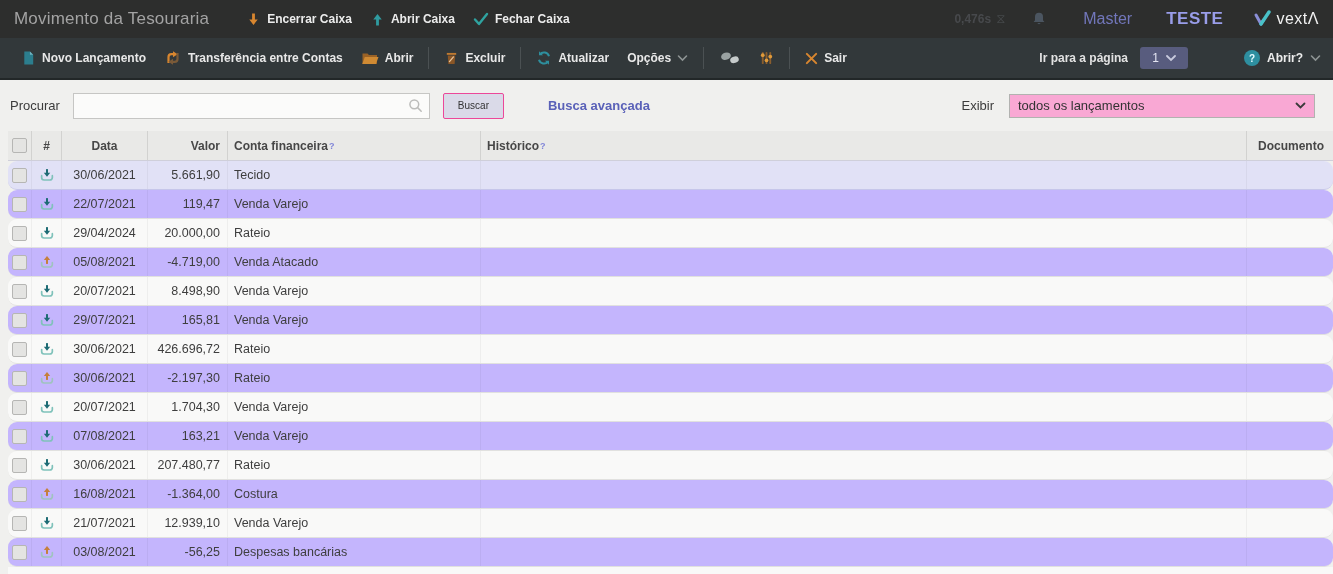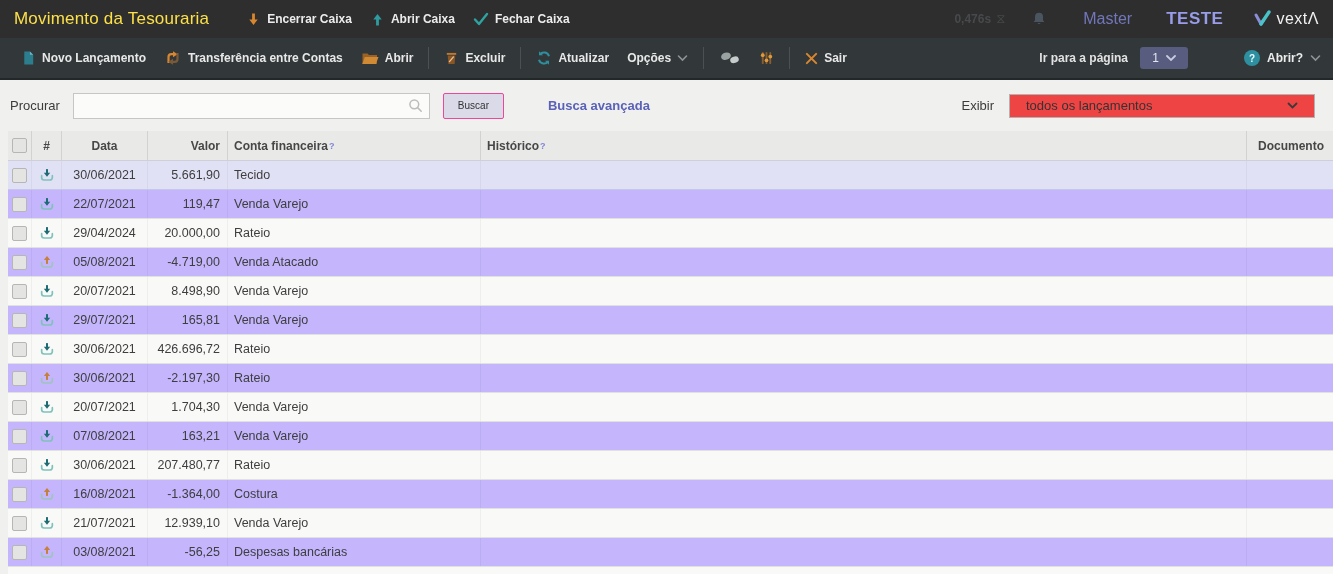--- a/index.html
+++ b/index.html
@@ -5,21 +5,21 @@
   html,body{margin:0;padding:0;}
   body{
     width:1333px;height:574px;overflow:hidden;background:#f0f0ee;
     font-family:"Liberation Sans",sans-serif;-webkit-font-smoothing:antialiased;
   }
   .icon{display:inline-flex;align-items:center;justify-content:center;line-height:0;}
   .icon svg{display:block;}
 
   
   .titlebar{height:38px;background:#2d2e2d;display:flex;align-items:center;padding:0 14px;box-sizing:border-box;}
-  .app-title{color:#fde047;font-size:17px;white-space:nowrap;letter-spacing:.2px;text-align:right;}
+  .app-title{color:#a3a3a3;font-size:17px;white-space:nowrap;letter-spacing:.2px;text-align:right;}
   .tb-actions{display:flex;align-items:center;margin-left:28px;}
   .tb-action{display:flex;align-items:center;gap:6px;color:#ececec;font-weight:bold;font-size:12px;padding:4px 9px;cursor:pointer;white-space:nowrap;}
   .tb-right{margin-left:auto;display:flex;align-items:center;}
   .timer{color:#47494c;font-size:12px;font-weight:bold;}
   .hourglass{color:#45484a;font-size:13px;margin-left:5px;}
   .bell{margin-left:26px;}
   .user-name{color:#7277bb;font-size:16px;margin-left:36px;}
   .env-name{color:#999de9;font-size:17px;font-weight:bold;margin-left:34px;letter-spacing:.5px;}
   .brand{margin-left:30px;display:flex;align-items:center;gap:3px;color:#f1f1f1;font-size:16px;letter-spacing:.5px;}
 
@@ -36,30 +36,30 @@
   
   .searchbar{height:51px;display:flex;align-items:center;padding:0 10px;box-sizing:border-box;}
   .search-label{font-size:13px;color:#3b3b3b;margin-right:13px;}
   .search-wrap{position:relative;display:flex;align-items:center;}
   .search-input{width:357px;height:26px;box-sizing:border-box;border:1px solid #c6c6c4;background:#fbfbfa;padding:0 30px 0 8px;font-size:13px;font-family:inherit;color:#333;outline:none;}
   .search-mag{position:absolute;right:7px;top:5px;}
   .buscar-btn{margin-left:13px;height:26px;padding:0 14px;background:#dadae8;border:1px solid #ec4899;border-radius:2px;font-size:10px;color:#333;font-family:inherit;cursor:pointer;}
   .adv-link{margin-left:44px;color:#5a61b8;font-weight:bold;font-size:13px;text-decoration:none;cursor:pointer;}
   .exibir-wrap{margin-left:auto;display:flex;align-items:center;gap:15px;padding-right:8px;}
   .exibir-label{font-size:13px;color:#3b3b3b;}
-  .exibir-select{width:306px;height:24px;background:#ef4444;border:1px solid #b2b2b0;display:flex;align-items:center;justify-content:space-between;padding:0 16px;font-size:13px;color:#333;box-sizing:border-box;cursor:pointer;gap:36px;}
+  .exibir-select{width:306px;height:24px;background:#f9a8d4;border:1px solid #b2b2b0;display:flex;align-items:center;justify-content:space-between;padding:0 8px;font-size:13px;color:#333;box-sizing:border-box;cursor:pointer;gap:36px;}
   .sel-chevron{color:#333;font-size:11px;}
 
   
   .grid{margin-left:8px;width:1325px;}
   .grid-header{display:flex;height:30px;background:#e9e9e7;border-bottom:1px solid #cfcfda;box-sizing:border-box;font-weight:bold;font-size:12px;color:#474747;}
   .gh-cell{border-right:1px solid #d2d2d0;height:100%;display:flex;align-items:center;box-sizing:border-box;}
   .gh-cell:last-child{border-right:none;}
   sup.hint{color:#8085d8;font-size:9px;font-weight:bold;margin-left:1px;}
-  .grid-row{display:flex;height:29px;border-bottom:1px solid #e1e1df;box-sizing:border-box;cursor:default;}
+  .grid-row{display:flex;height:29px;border-bottom:1px solid #e1e1df;box-sizing:border-box;cursor:default;border-radius:9px;}
   .row-odd{background:#f9f9f8;}
   .row-even{background:#c4b5fd;}
   .row-selected{background:#e1e1f6;border-bottom-color:#c6c6ea;}
   .g-cell{height:100%;display:flex;align-items:center;border-right:1px solid rgba(0,0,0,.045);box-sizing:border-box;font-size:12.5px;color:#3e3e3e;}
   .g-cell:last-child{border-right:none;}
   .c0{width:24px;justify-content:center;}
   .c1{width:30px;justify-content:center;}
   .c2{width:86px;justify-content:center;}
   .c3{width:80px;justify-content:flex-end;padding-right:7px;}
   .c4{width:253px;padding-left:6px;}

